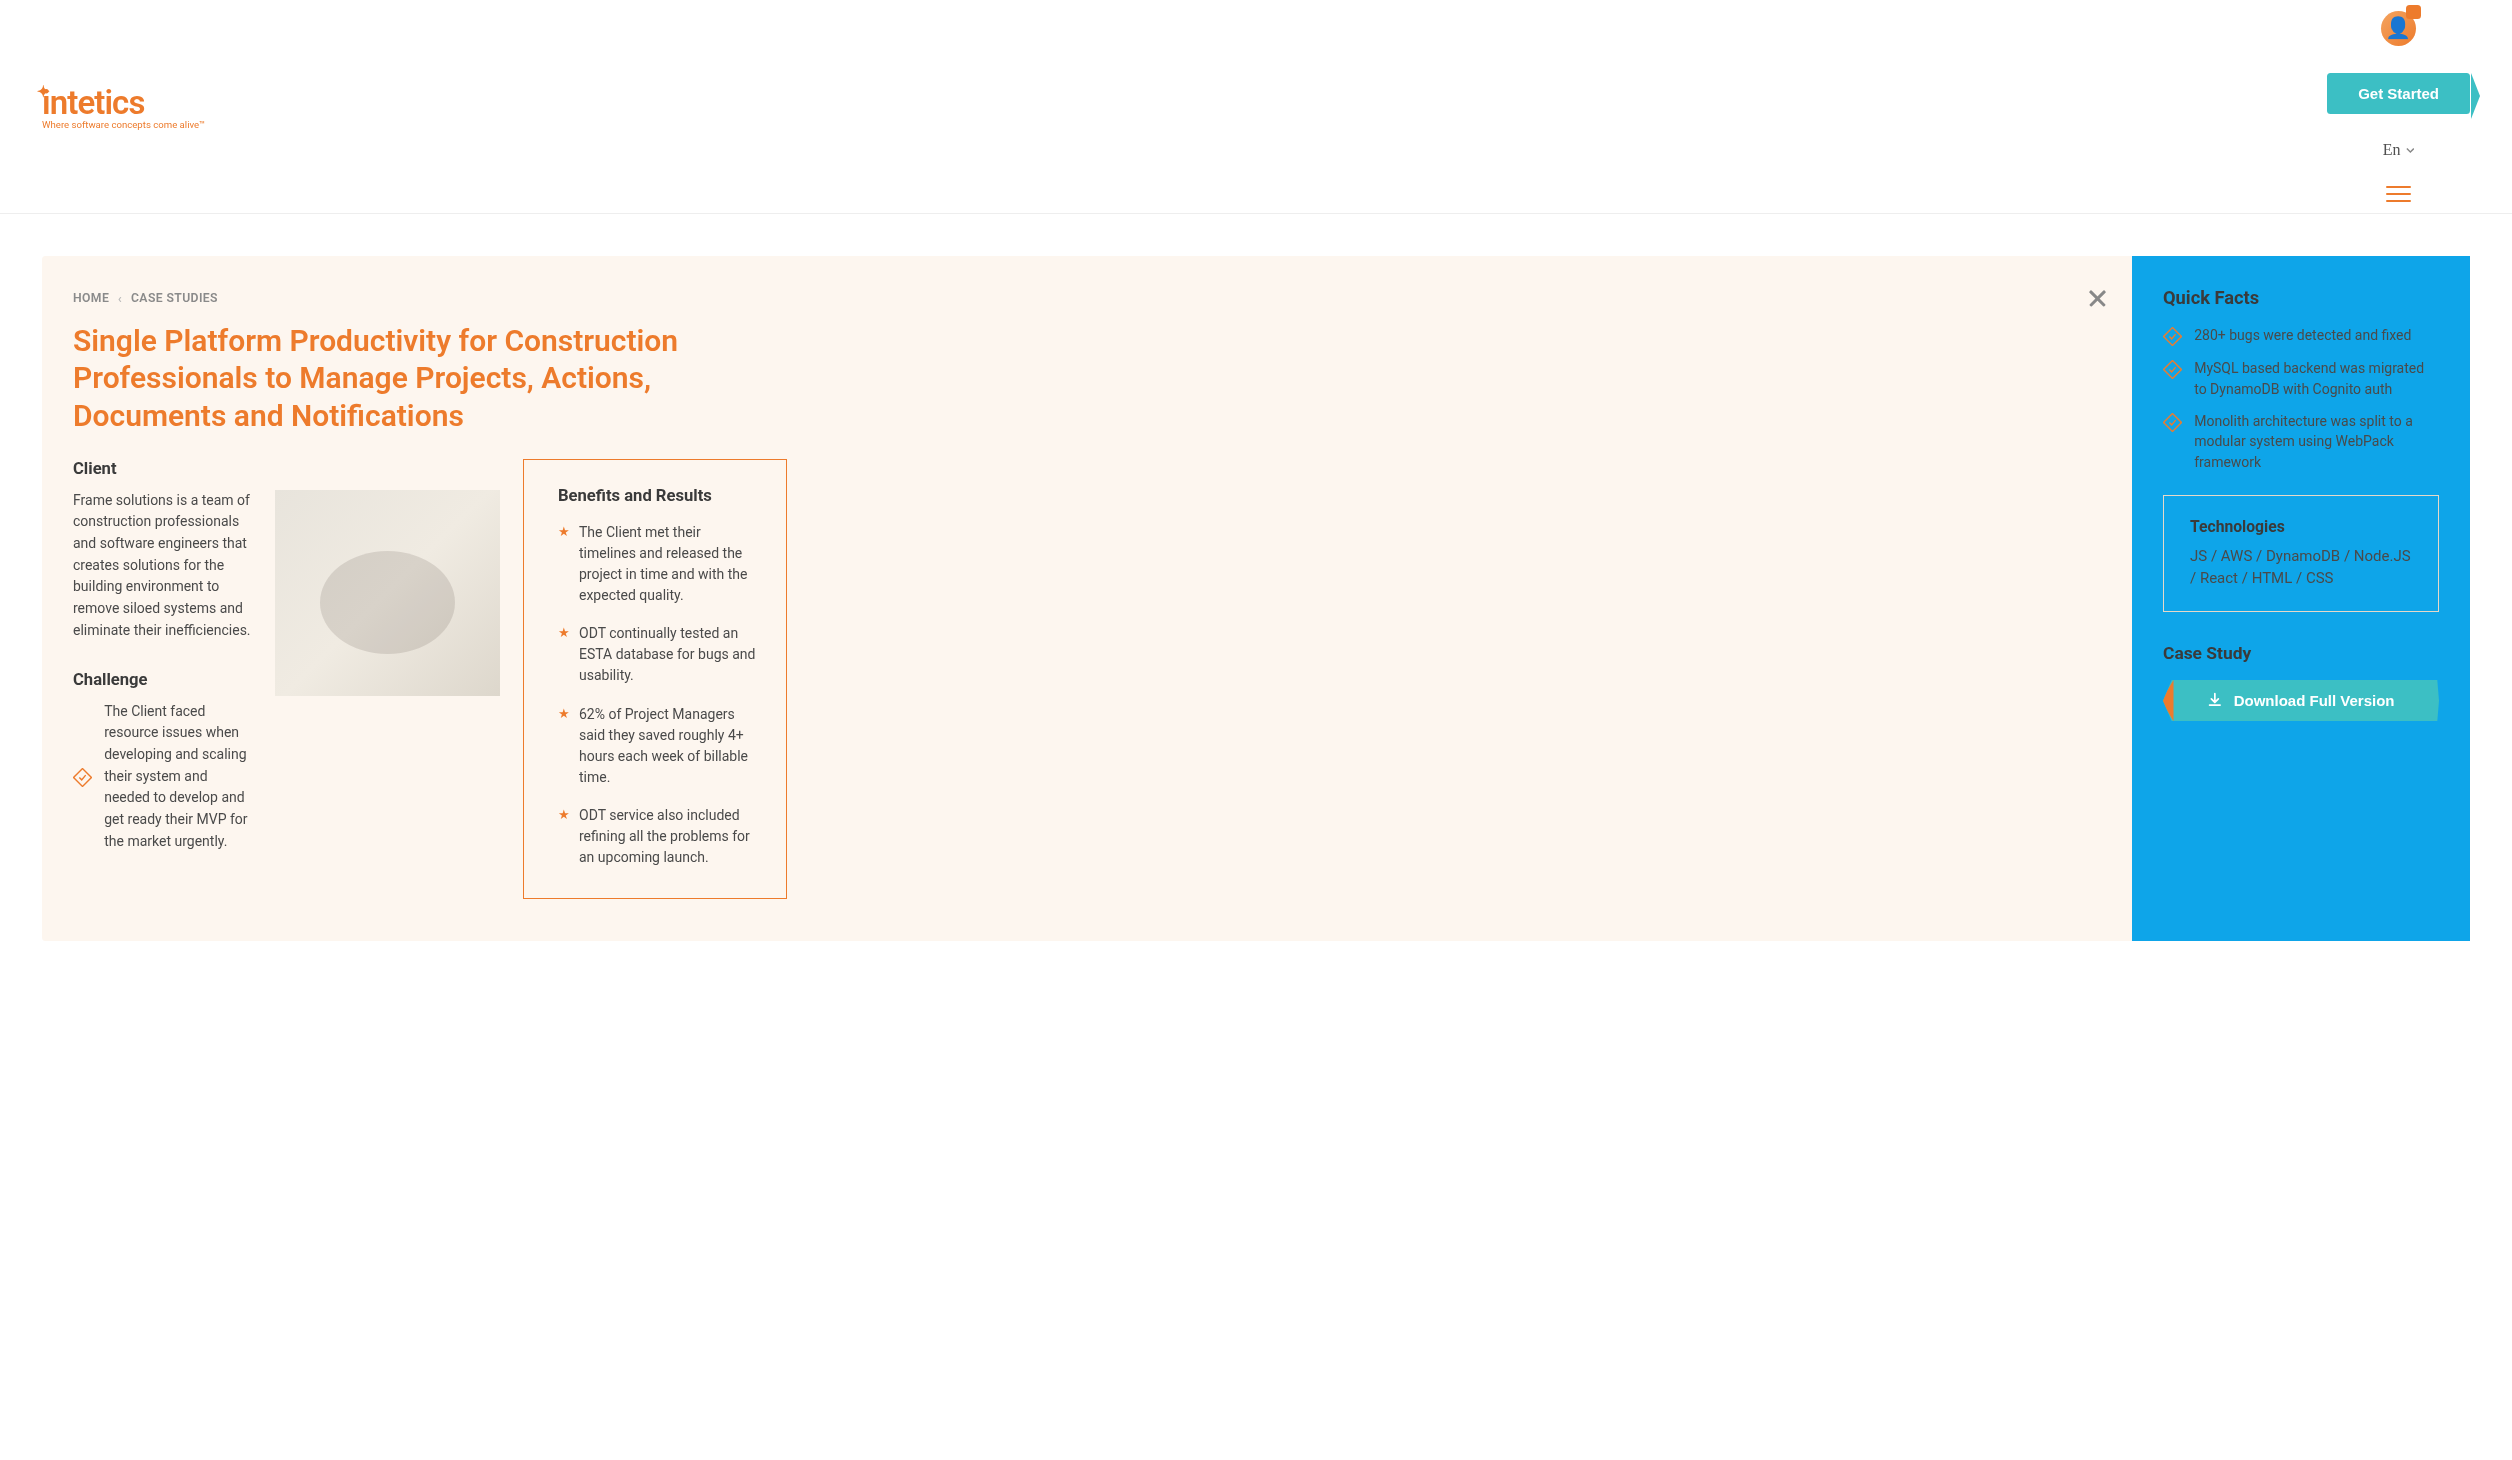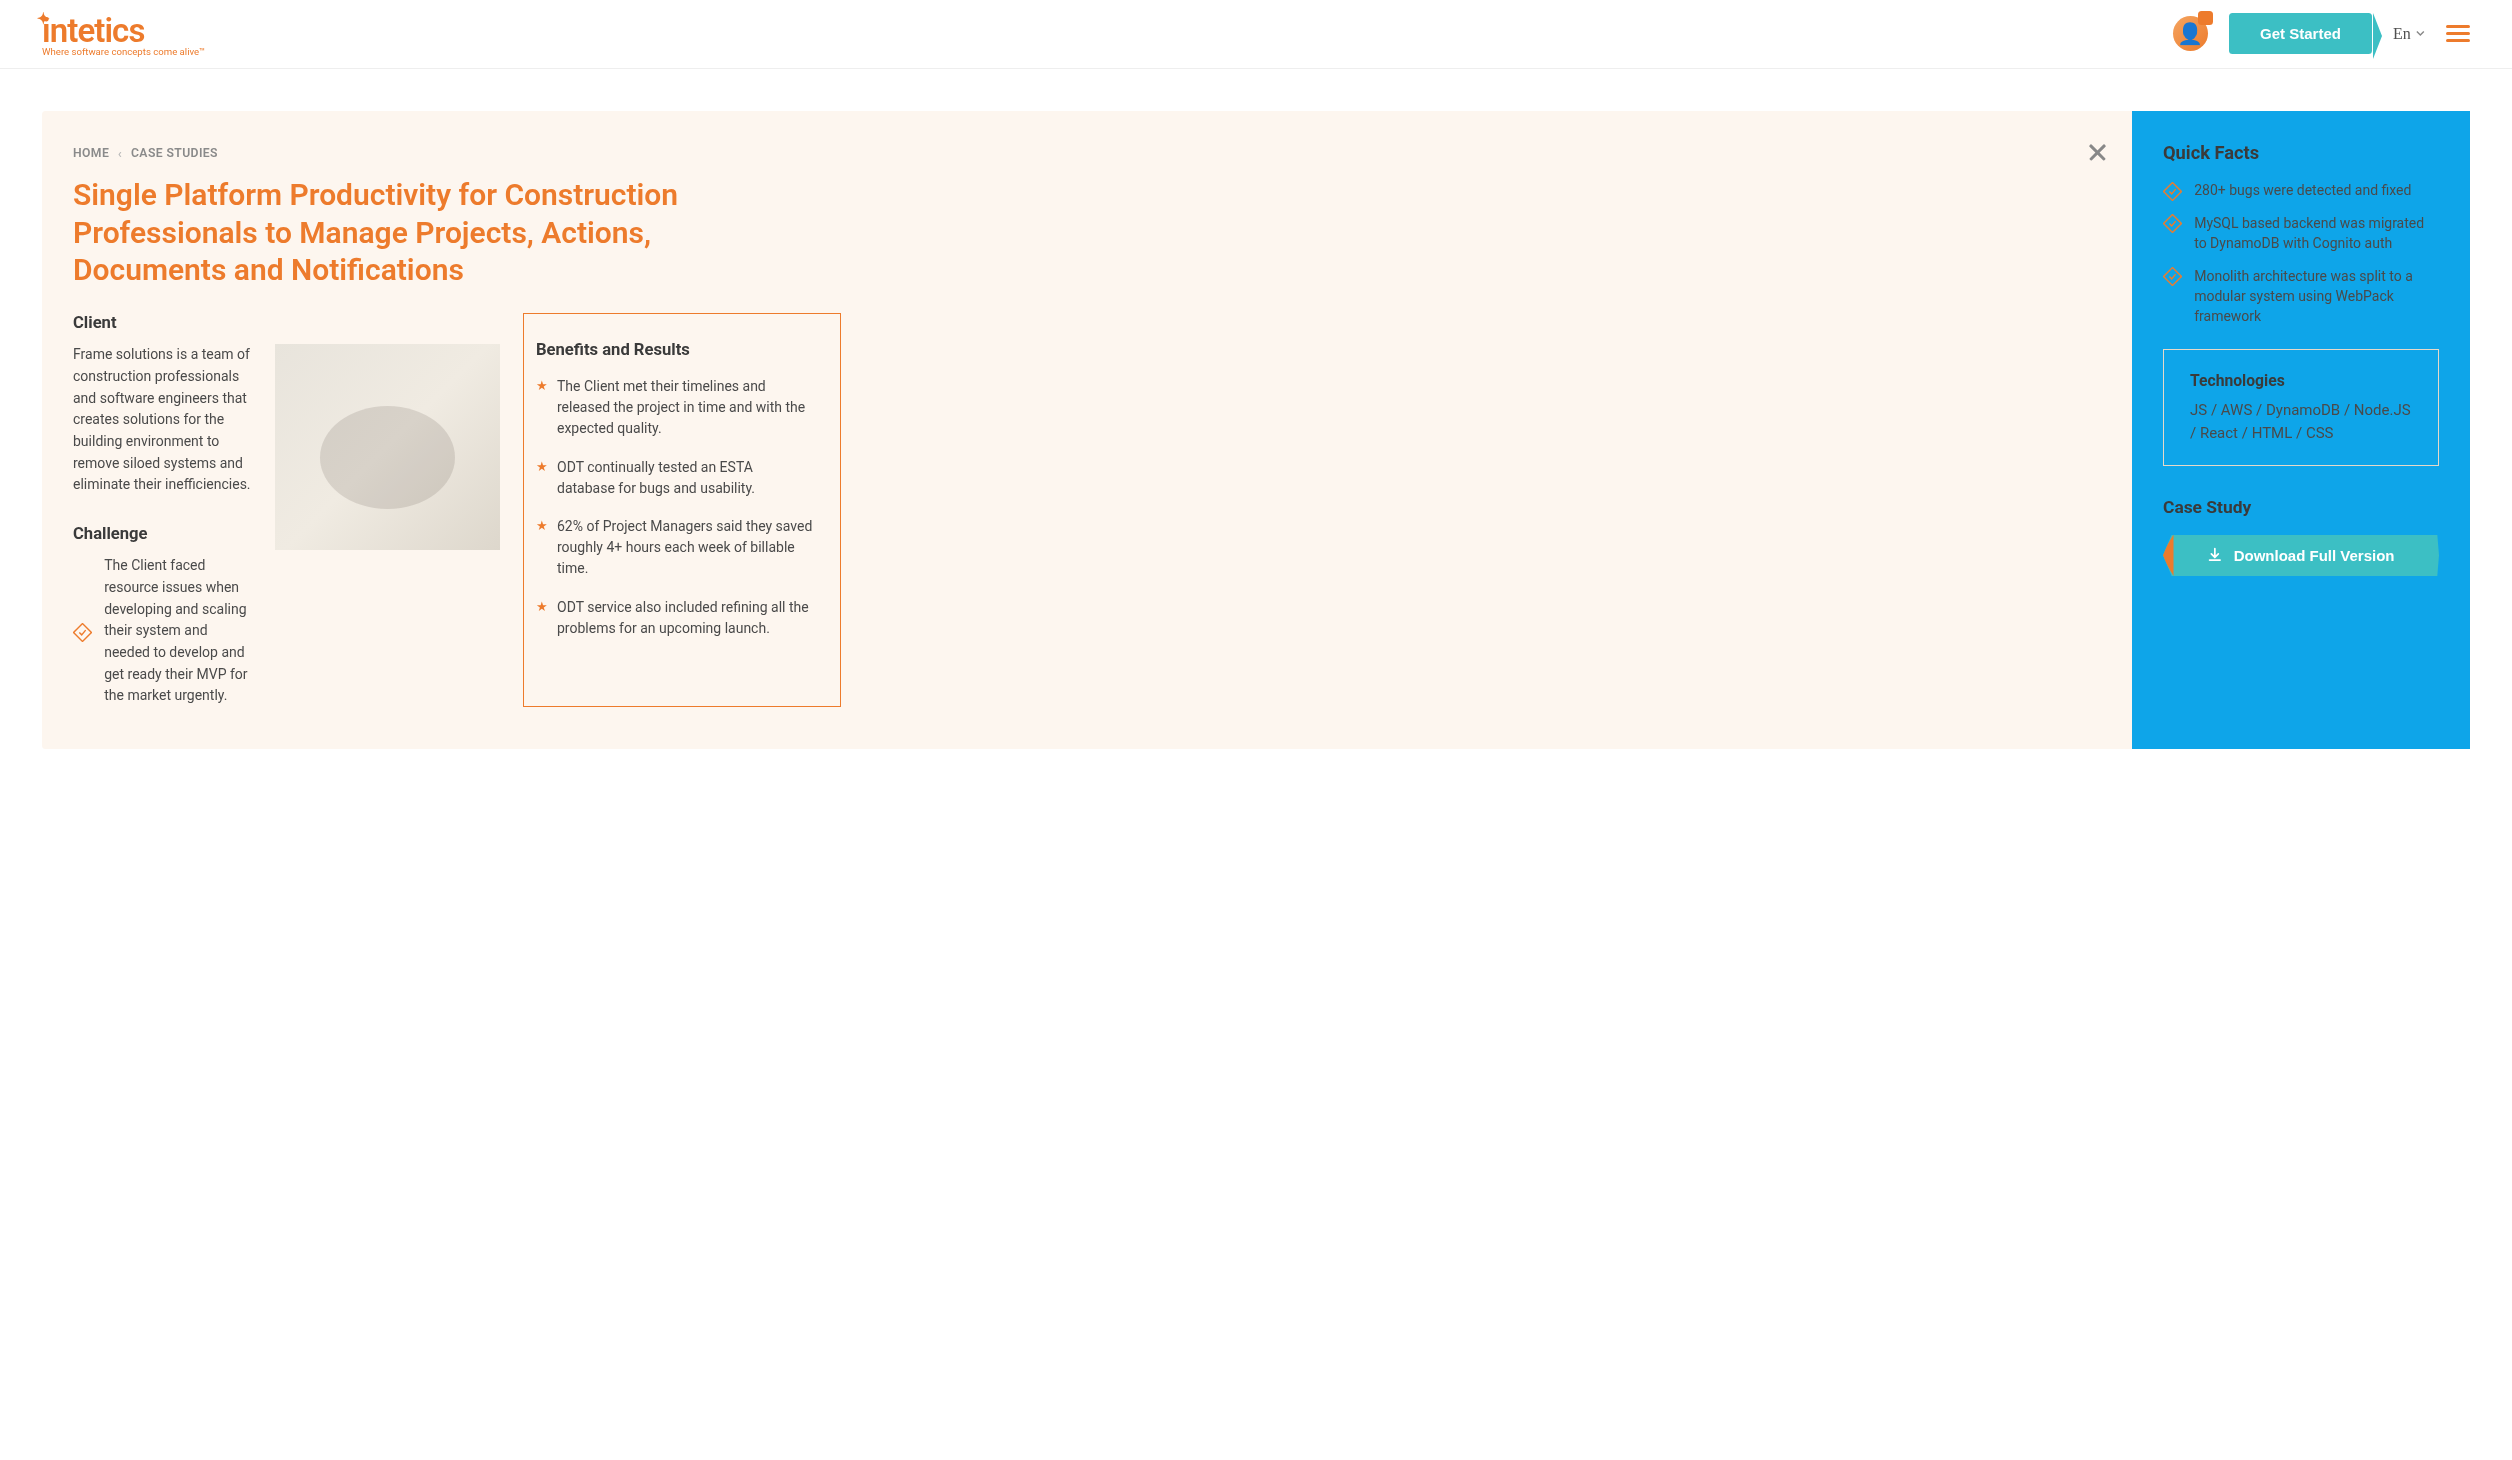--- a/index.html
+++ b/index.html
@@ -38,21 +38,22 @@
       color: #ed7b2c;
     }
     .logo-tagline {
       font-size: 9.6px;
       color: #ed7b2c;
       margin-top: -3.5px;
     }
     .header-right {
       display: flex;
       align-items: center;
-      gap: 21px;
+      gap: 27px;
+      flex-direction: column;
     }
     .chat-avatar {
       width: 35px;
       height: 35px;
       border-radius: 50%;
       background: linear-gradient(135deg, #f4a460, #ed7b2c);
       position: relative;
       display: flex;
       align-items: center;
       justify-content: center;
@@ -213,22 +214,22 @@
     }
     .image-placeholder::before {
       content: "";
       position: absolute;
       inset: 30% 20% 20% 20%;
       background: rgba(80,70,60,0.15);
       border-radius: 50%;
     }
     .benefits-box {
       border: 1.7px solid #ed7b2c;
-      padding: 26px 26px 30px 12px;
-      width: 318px;
+      padding: 26px 26px 30px 34px;
+      width: 264px;
     }
     .benefits-title {
       font-size: 16.6px;
       font-weight: 700;
       color: #3a3a3a;
       margin-bottom: 17.4px;
     }
     .star-list {
       list-style: none;
     }

